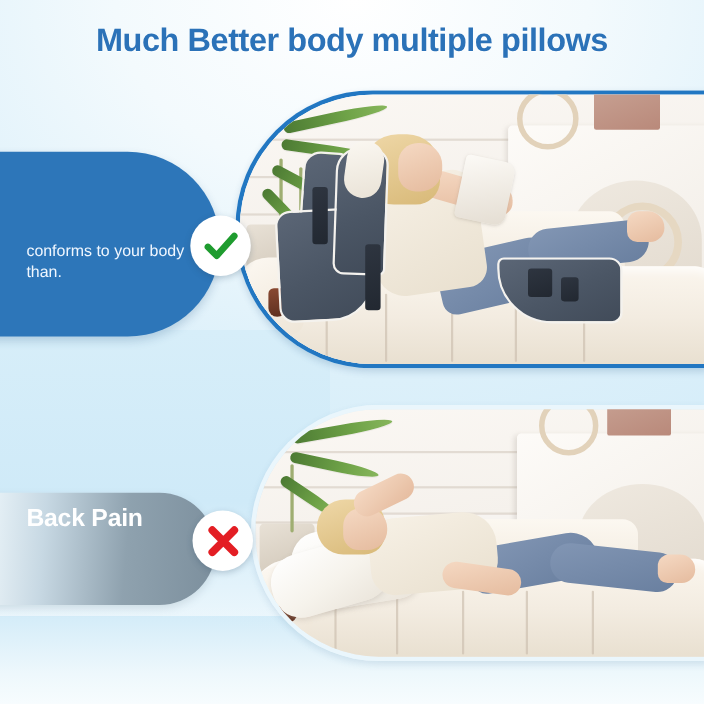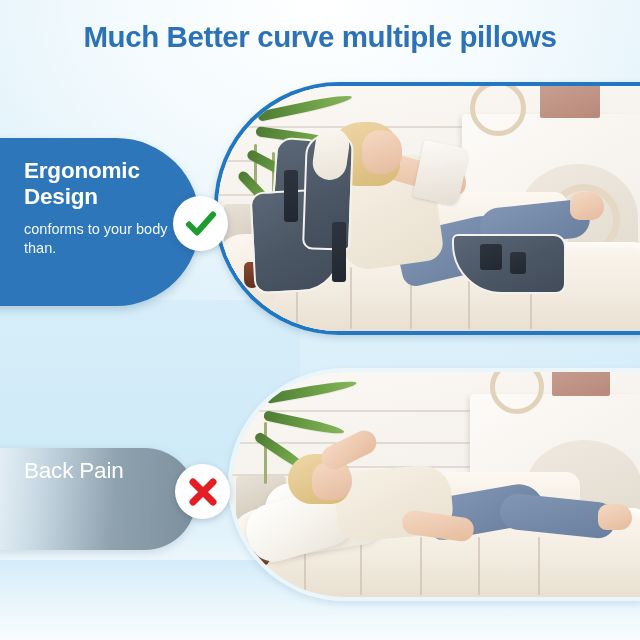--- a/index.html
+++ b/index.html
@@ -165,21 +165,21 @@
     border-radius:16px 52px 52px 16px;
     background:linear-gradient(95deg,
         rgba(243,250,253,.92) 0%,
         rgba(198,215,226,.95) 28%,
         rgba(140,159,172,.97) 62%,
         rgba(122,141,155,.98) 100%);
     box-shadow:0 3px 8px rgba(90,110,125,.18);
   }
   .callout-bad .head{
     position:absolute;left:44px;top:10px;width:170px;
-    color:#ffffff;font-size:22.5px;font-weight:normal;letter-spacing:-0.2px;
+    color:#ffffff;font-size:22.5px;font-weight:bold;letter-spacing:-0.2px;
   }
   .callout-bad .sub{
     position:absolute;left:44px;top:44px;width:160px;
     color:#fbfdfe;font-size:14.5px;line-height:1.32;
   }
 
   
   .badge{
     position:absolute;width:55px;height:55px;border-radius:50%;
     background:#ffffff;box-shadow:0 2px 6px rgba(40,70,100,.25);
@@ -196,21 +196,21 @@
   }
 </style>
 </head>
 <body>
 
 <div class="stage">
 
   <div class="bg-tint-left"></div>
   <div class="bg-tint-bottom"></div>
 
-  <div class="title">Much Better curve multiple pillows</div>
+  <div class="title">Much Better body multiple pillows</div>
 
   <div class="photo photo-top">
     <div class="scene">
       <div class="wall"></div>
       <div class="wall-line" style="top:40px;"></div>
       <div class="wall-line" style="top:74px;"></div>
       <div class="wall-line" style="top:108px;"></div>
       <div class="wall-panel" style="left:110px;top:98px;width:160px;height:78px;"></div>
 
       <div class="cabinet" style="left:244px;top:28px;width:190px;height:176px;"></div>
@@ -300,21 +300,20 @@
       <div class="part skin" style="left:366px;top:132px;width:34px;height:26px;border-radius:12px 16px 14px 10px;"></div>
       <div class="part shirt" style="left:104px;top:96px;width:116px;height:70px;border-radius:24px 30px 26px 22px;transform:rotate(-5deg);"></div>
       <div class="part skin" style="left:170px;top:142px;width:72px;height:24px;border-radius:14px;transform:rotate(8deg);"></div>
       <div class="part hair" style="left:56px;top:82px;width:62px;height:50px;border-radius:28px 24px 20px 26px;"></div>
       <div class="part skin" style="left:80px;top:90px;width:40px;height:38px;border-radius:16px 18px 18px 14px;"></div>
       <div class="part skin" style="left:88px;top:66px;width:58px;height:24px;border-radius:14px;transform:rotate(-26deg);"></div>
     </div>
   </div>
 
   <div class="callout-good">
-    <div class="head">Ergonomic Design</div>
     <div class="sub">conforms to your body than.</div>
   </div>
 
   <div class="badge badge-check">
     <svg width="34" height="34" viewBox="0 0 34 34">
       <path d="M5 17.5 L13 25.5 L29 7.5" fill="none" stroke="#1f9c2f" stroke-width="6" stroke-linecap="round" stroke-linejoin="round"></path>
     </svg>
   </div>
 
 

